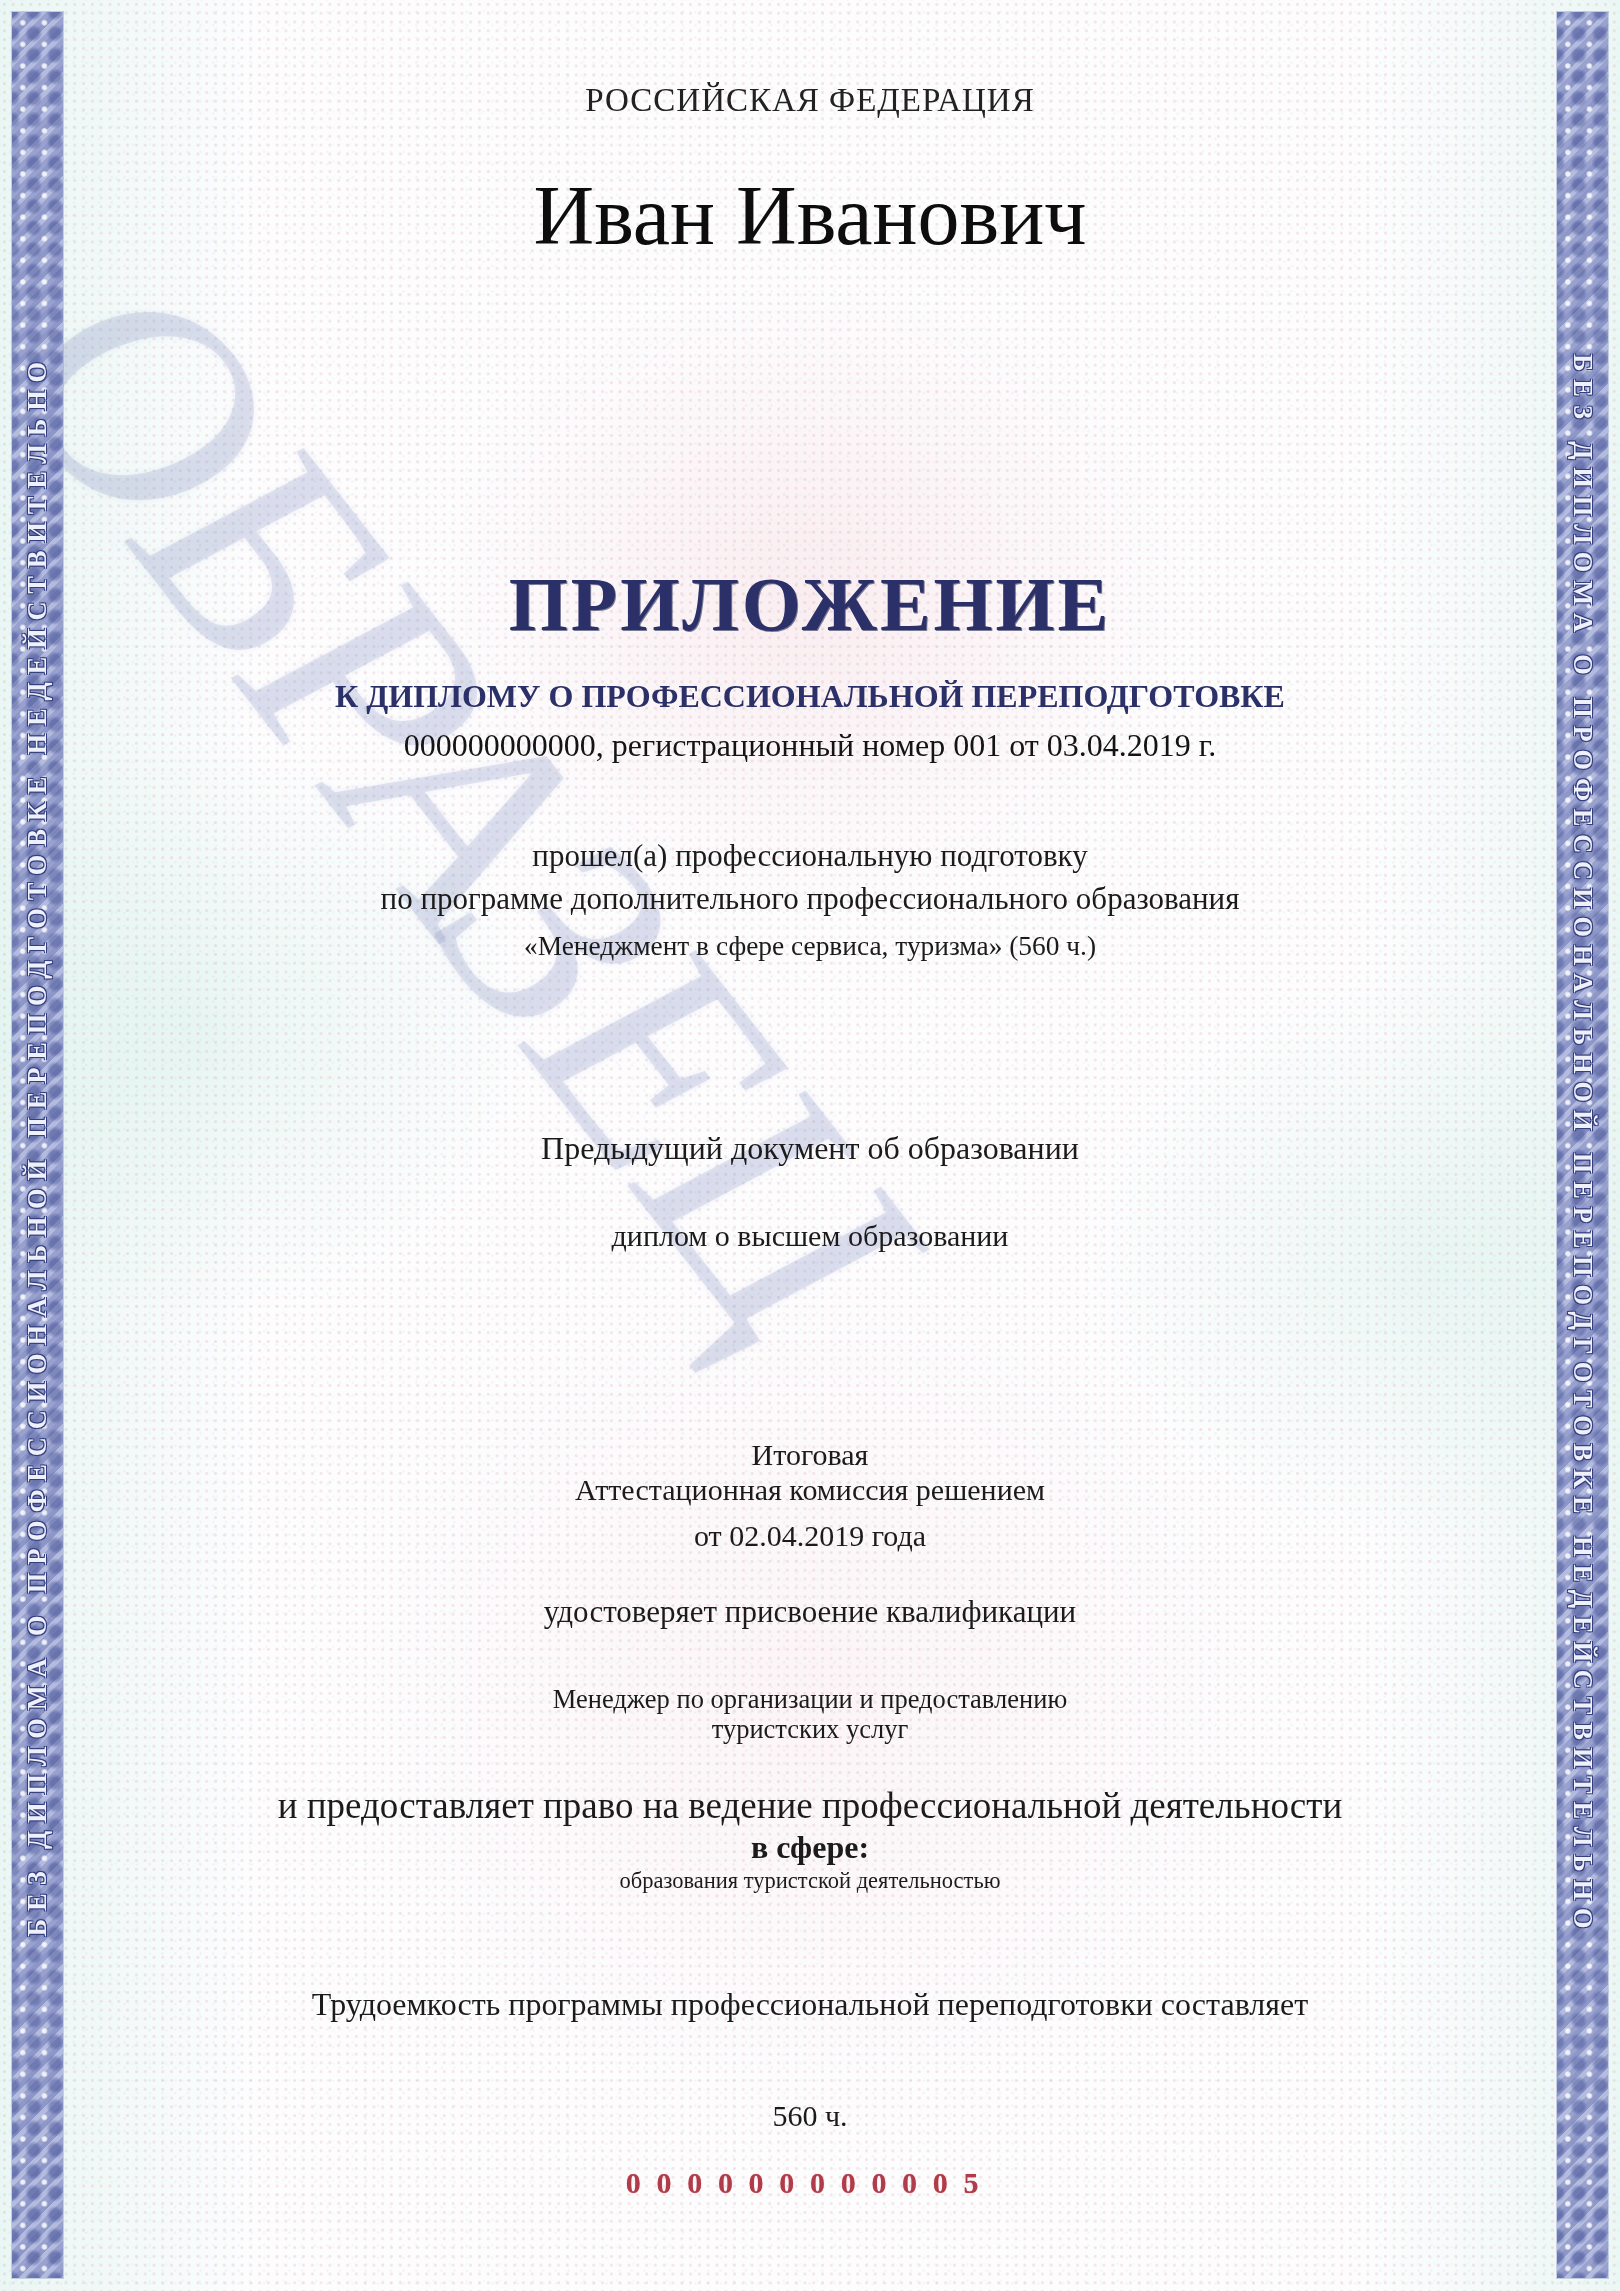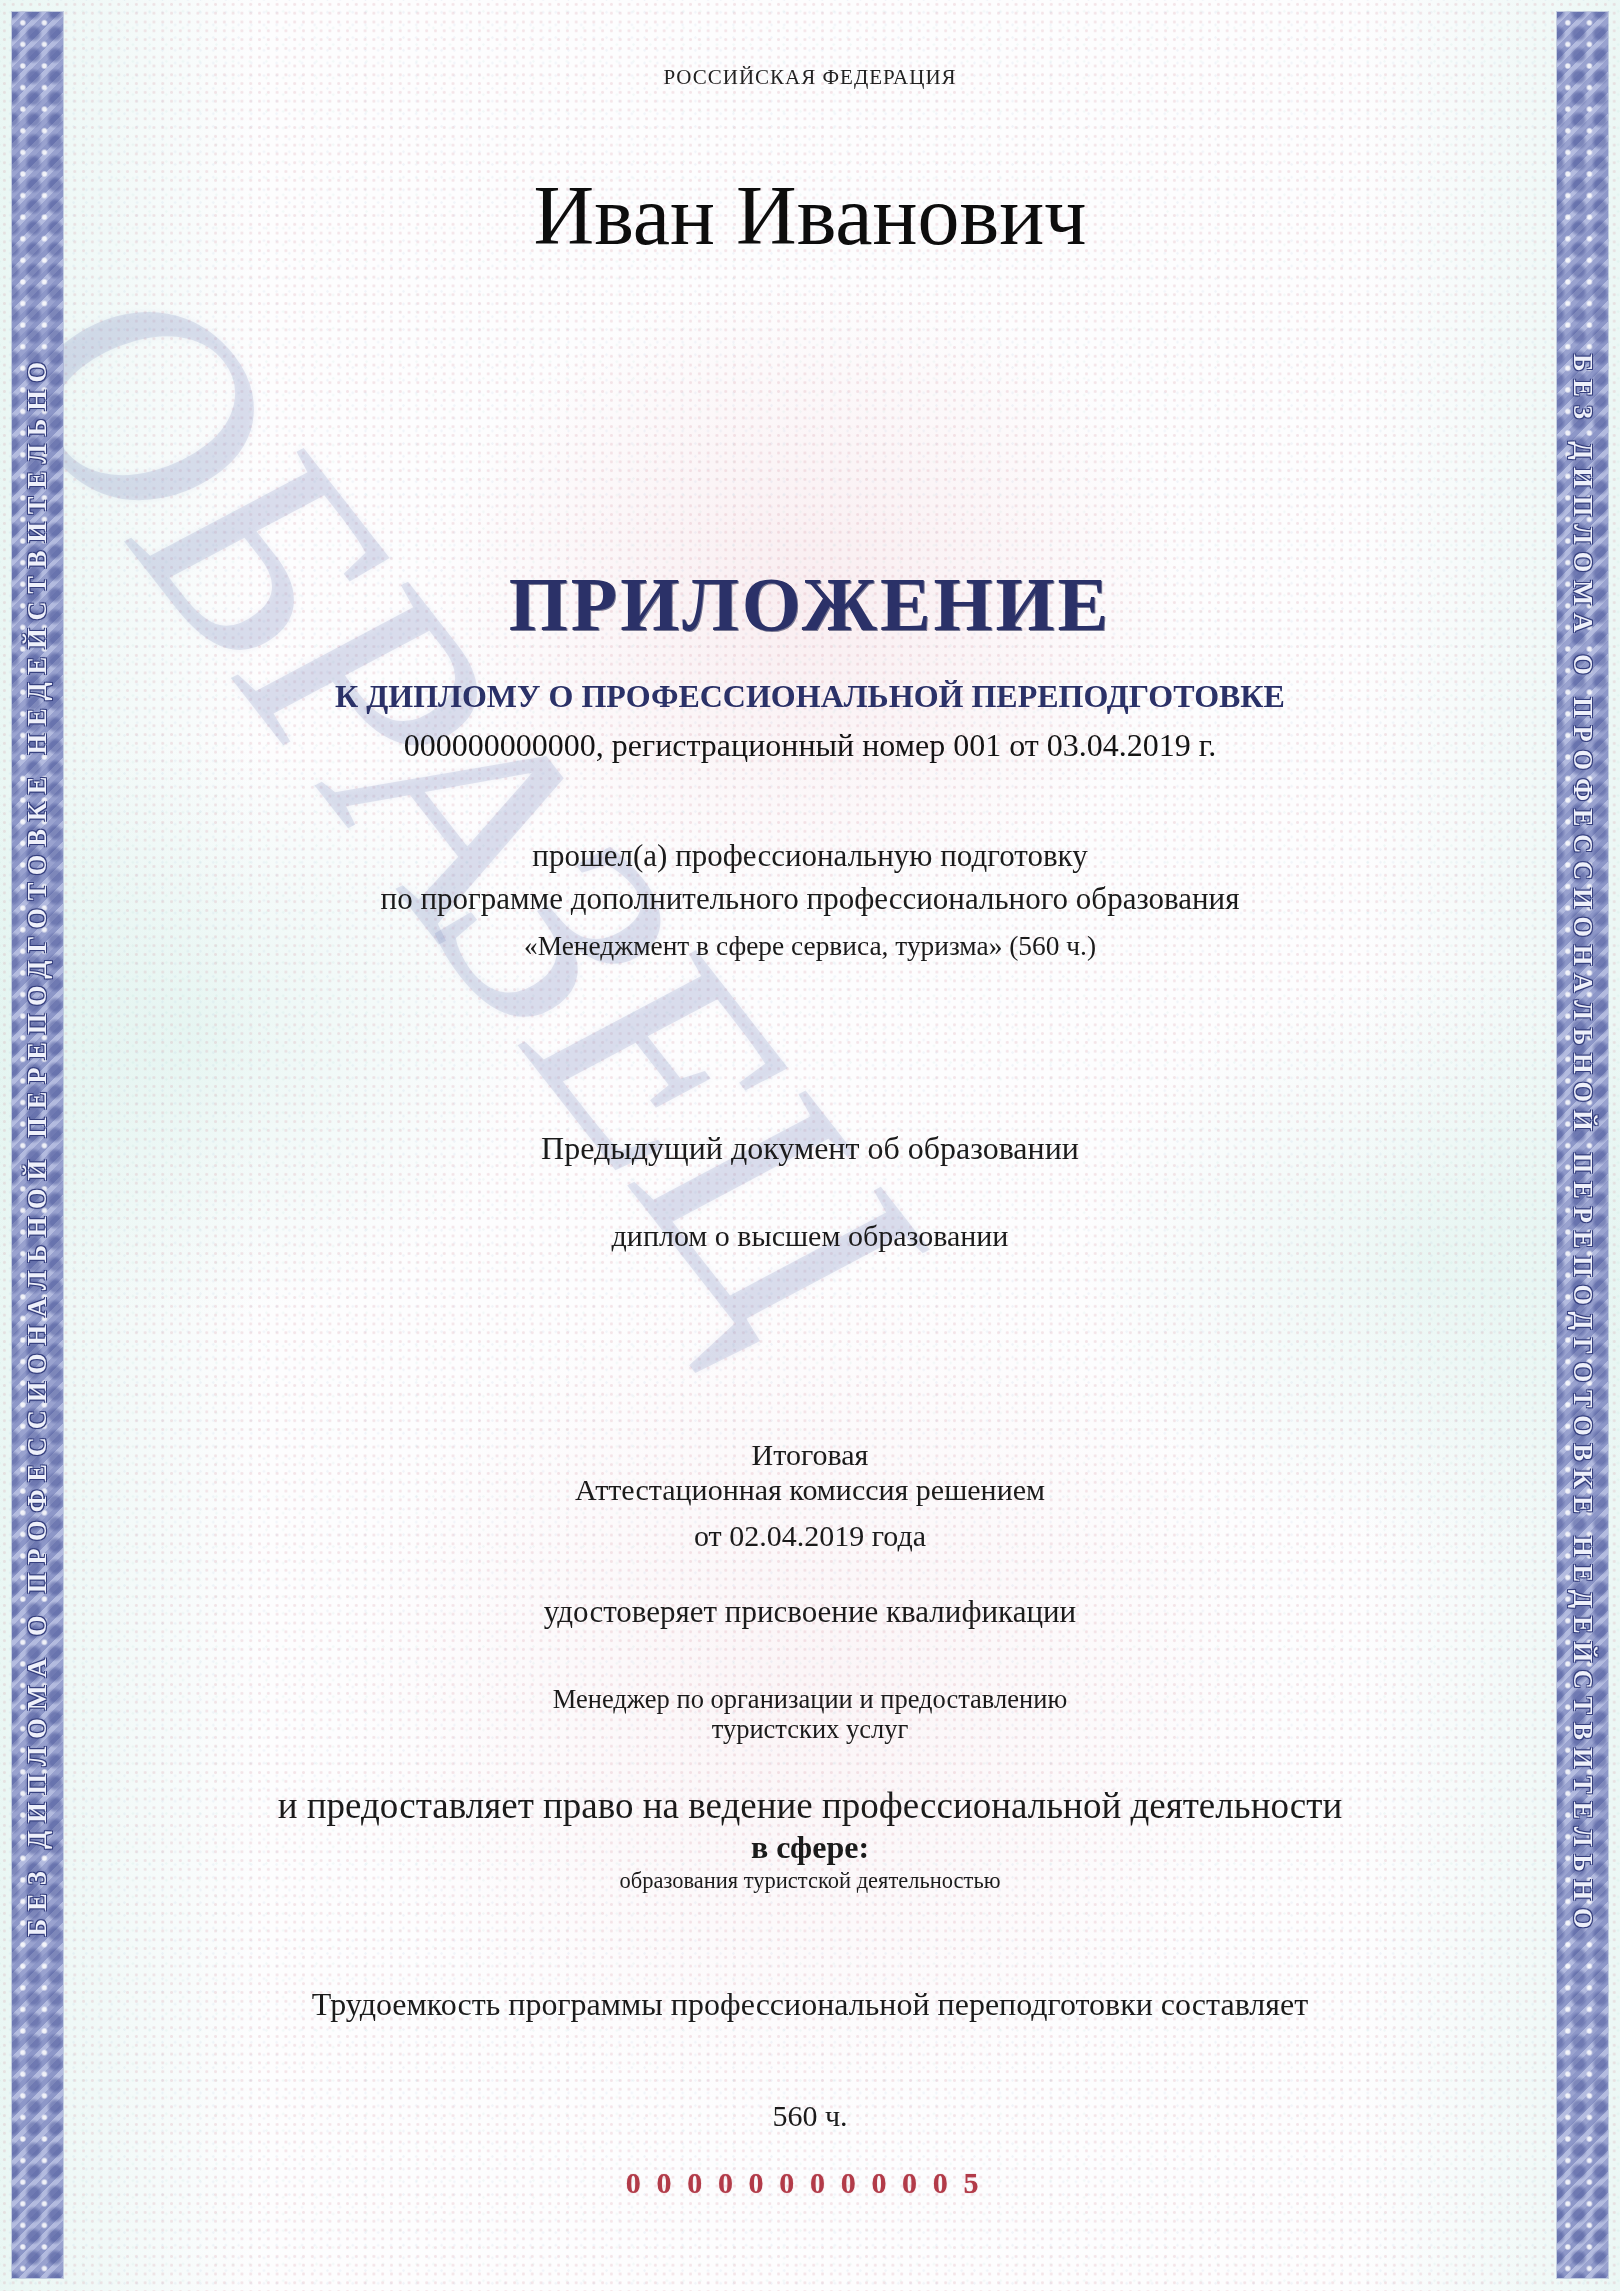--- a/index.html
+++ b/index.html
@@ -50,21 +50,21 @@
   .watermark{
     position:absolute;left:196px;top:221px;z-index:1;
     transform:rotate(52deg);transform-origin:0 0;
     font-style:italic;
     font-size:304px;line-height:1;letter-spacing:-7.8px;
     color:rgba(125,138,190,0.20);
     white-space:nowrap;pointer-events:none;
     text-shadow:0 0 5.9px rgba(150,160,205,0.12);
   }
   .line{position:absolute;left:69px;right:69px;text-align:center;z-index:2;color:#1b1b1b;}
-  .country{top:65px;font-size:21px;letter-spacing:1px;color:#222;}
+  .country{top:82px;font-size:33px;letter-spacing:1px;color:#222;}
   .holder{top:165px;font-size:84px;line-height:1.22;color:#0d0d0d;}
   .doc-title{top:561px;font-size:76px;font-weight:bold;letter-spacing:2.9px;color:#2b3168;text-shadow:1px 1px 0 rgba(20,26,70,0.55);}
   .doc-subtitle{top:678px;font-size:32px;font-weight:bold;color:#2b3168;}
   .serial-line{top:727px;font-size:32px;color:#141414;}
   .training{top:835px;font-size:31px;line-height:1.38;}
   .program{top:931px;font-size:27.4px;}
   .prev-label{top:1130px;font-size:32px;}
   .prev-value{top:1219px;font-size:30px;}
   .commission{top:1437px;font-size:30px;line-height:1.18;font-family:Liberation Serif, serif;}
   .commission-date{top:1519px;font-size:30px;}

